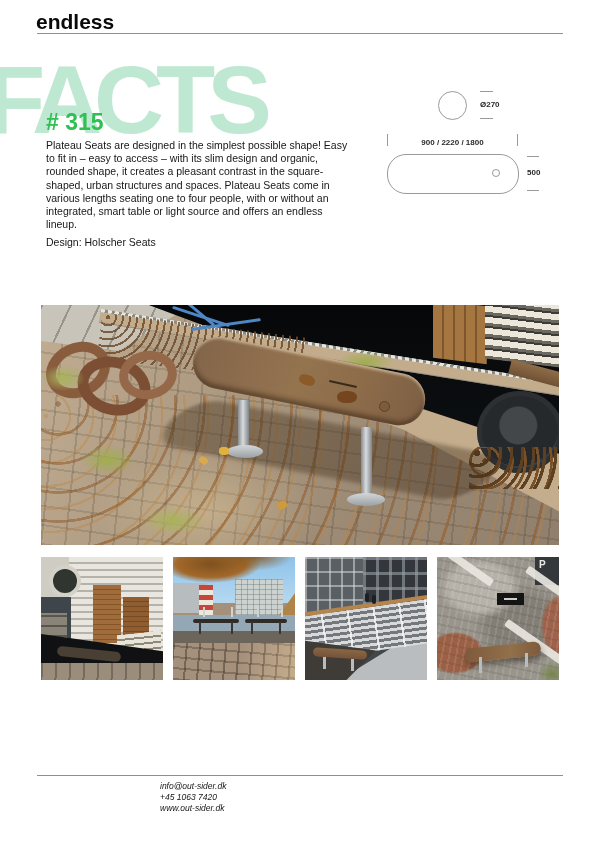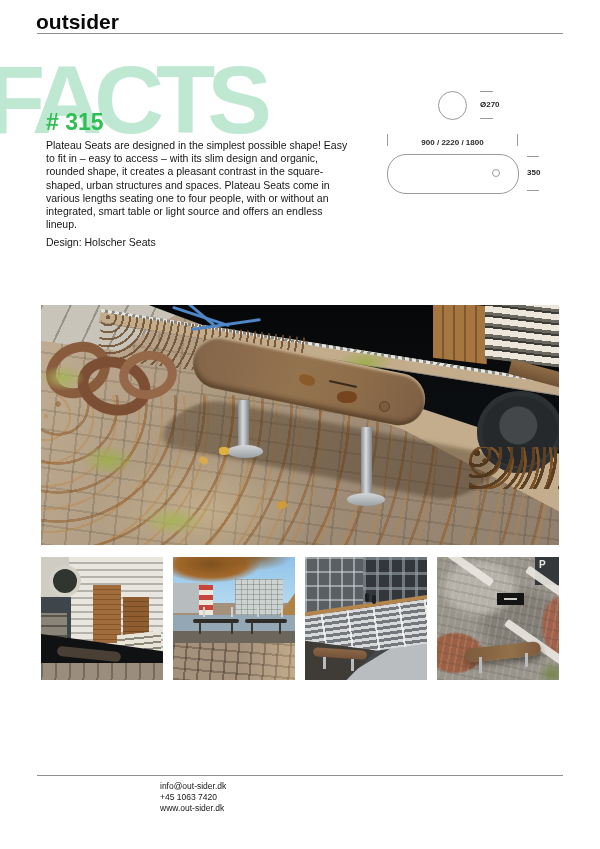--- a/index.html
+++ b/index.html
@@ -185,47 +185,47 @@
       background:linear-gradient(100deg,#7c5a3c,#92704a 60%,#7c5a3c);
       box-shadow:0 4px 6px rgba(30,24,16,.45);}
   .t4-bench-leg{position:absolute;width:3px;background:#b9bcbe;}
   .t4-moss{position:absolute;left:100px;top:104px;width:30px;height:26px;border-radius:50%;
       background:radial-gradient(closest-side,#76854c,rgba(118,133,76,0));}
 
   
   .footer-rule{left:37px;top:775px;width:526px;height:1px;background:#8f8f8f;}
   .fcol{top:781px;font-size:8.5px;line-height:11px;color:#161616;}
   .fcol1{left:37px;}
-  .fcol2{left:160px;}
+  .fcol2{left:160px;font-style:italic;}
 </style>
 </head>
 <body>
 
 <div class="page">
 
-  <div class="abs logo">outsider</div>
+  <div class="abs logo">endless</div>
   <div class="abs header-rule"></div>
 
   <div class="abs facts">FACTS</div>
   <div class="abs prodno"># 315</div>
   <div class="abs desc">Plateau Seats are designed in the simplest possible shape! Easy to fit in – easy to access – with its slim design and organic, rounded shape, it creates a pleasant contrast in the square-shaped, urban structures and spaces. Plateau Seats come in various lengths seating one to four people, with or without an integrated, smart table or light source and offers an endless lineup.</div>
   <div class="abs designer">Design: Holscher Seats</div>
 
   <div class="abs disc diag"></div>
   <div class="abs dash" style="left:480px;top:91px;width:13px;"></div>
   <div class="abs dimtext" style="left:480px;top:100px;">Ø270</div>
   <div class="abs dash" style="left:480px;top:118px;width:13px;"></div>
 
   <div class="abs vtick" style="left:387px;top:134px;"></div>
   <div class="abs vtick" style="left:517px;top:134px;"></div>
   <div class="abs dimtext" style="left:387px;top:138px;width:131px;text-align:center;">900 / 2220 / 1800</div>
   <div class="abs pill-outline"></div>
   <div class="abs pill-dot"></div>
   <div class="abs dash" style="left:527px;top:156px;width:12px;"></div>
-  <div class="abs dimtext" style="left:527px;top:168px;">350</div>
+  <div class="abs dimtext" style="left:527px;top:168px;">500</div>
   <div class="abs dash" style="left:527px;top:190px;width:12px;"></div>
 
   <div class="abs main-photo">
     <div class="abs mp-ground"></div>
     <div class="abs mp-speckle"></div>
     <div class="abs mp-slabs"></div>
     <div class="abs mp-water"></div>
     <div class="abs mp-sand"></div>
     <div class="abs mp-quay"></div>
     <div class="abs mp-wood"></div>

